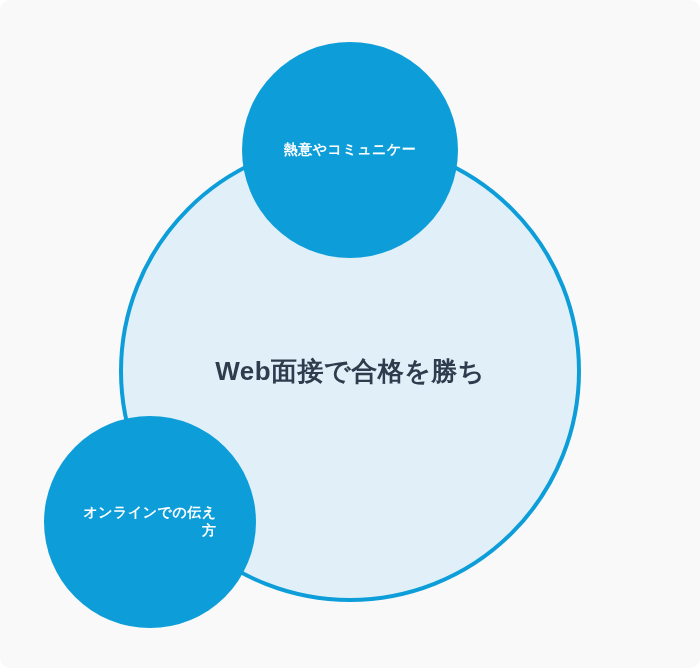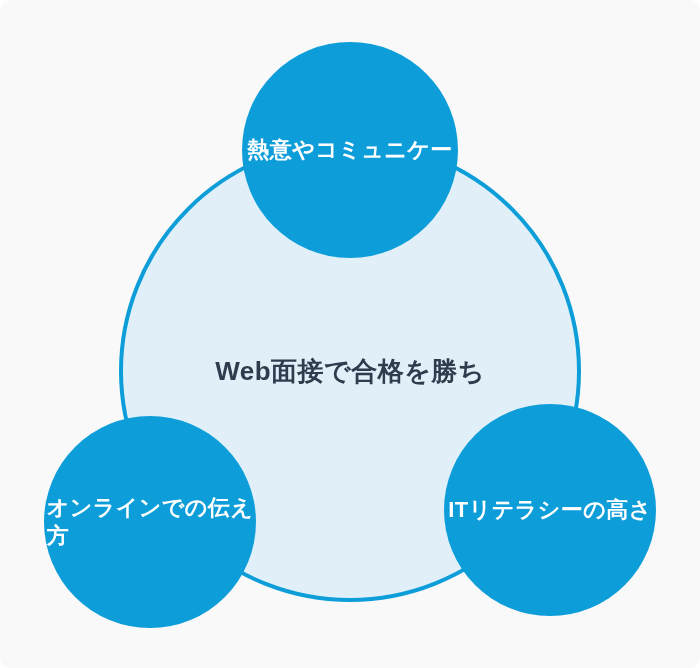--- a/index.html
+++ b/index.html
@@ -52,25 +52,25 @@
     position: absolute;
     border-radius: 50%;
     background: var(--accent-blue);
     display: flex;
     align-items: center;
     justify-content: center;
     z-index: 2;
   }
   .blue-circle .label {
     color: var(--circle-text);
-    font-size: 22px;
+    font-size: 14px;
     font-weight: bold;
     line-height: 1.28;
     letter-spacing: 0.5px;
-    text-align: left;
+    text-align: right;
   }
   .circle-top {
     left: 242px;
     top: 42px;
     width: 216px;
     height: 216px;
   }
   .circle-bottom-left {
     left: 44px;
     top: 416px;
@@ -101,20 +101,14 @@
     </div>
   </div>
 
   <div class="blue-circle circle-bottom-left">
     <div class="label">
       <div>オンラインでの伝え</div>
       <div>方</div>
     </div>
   </div>
 
-  <div class="blue-circle circle-bottom-right">
-    <div class="label">
-      <div>ITリテラシーの高さ</div>
-      <div></div>
-    </div>
-  </div>
 
 </div>
 
 </body></html>

